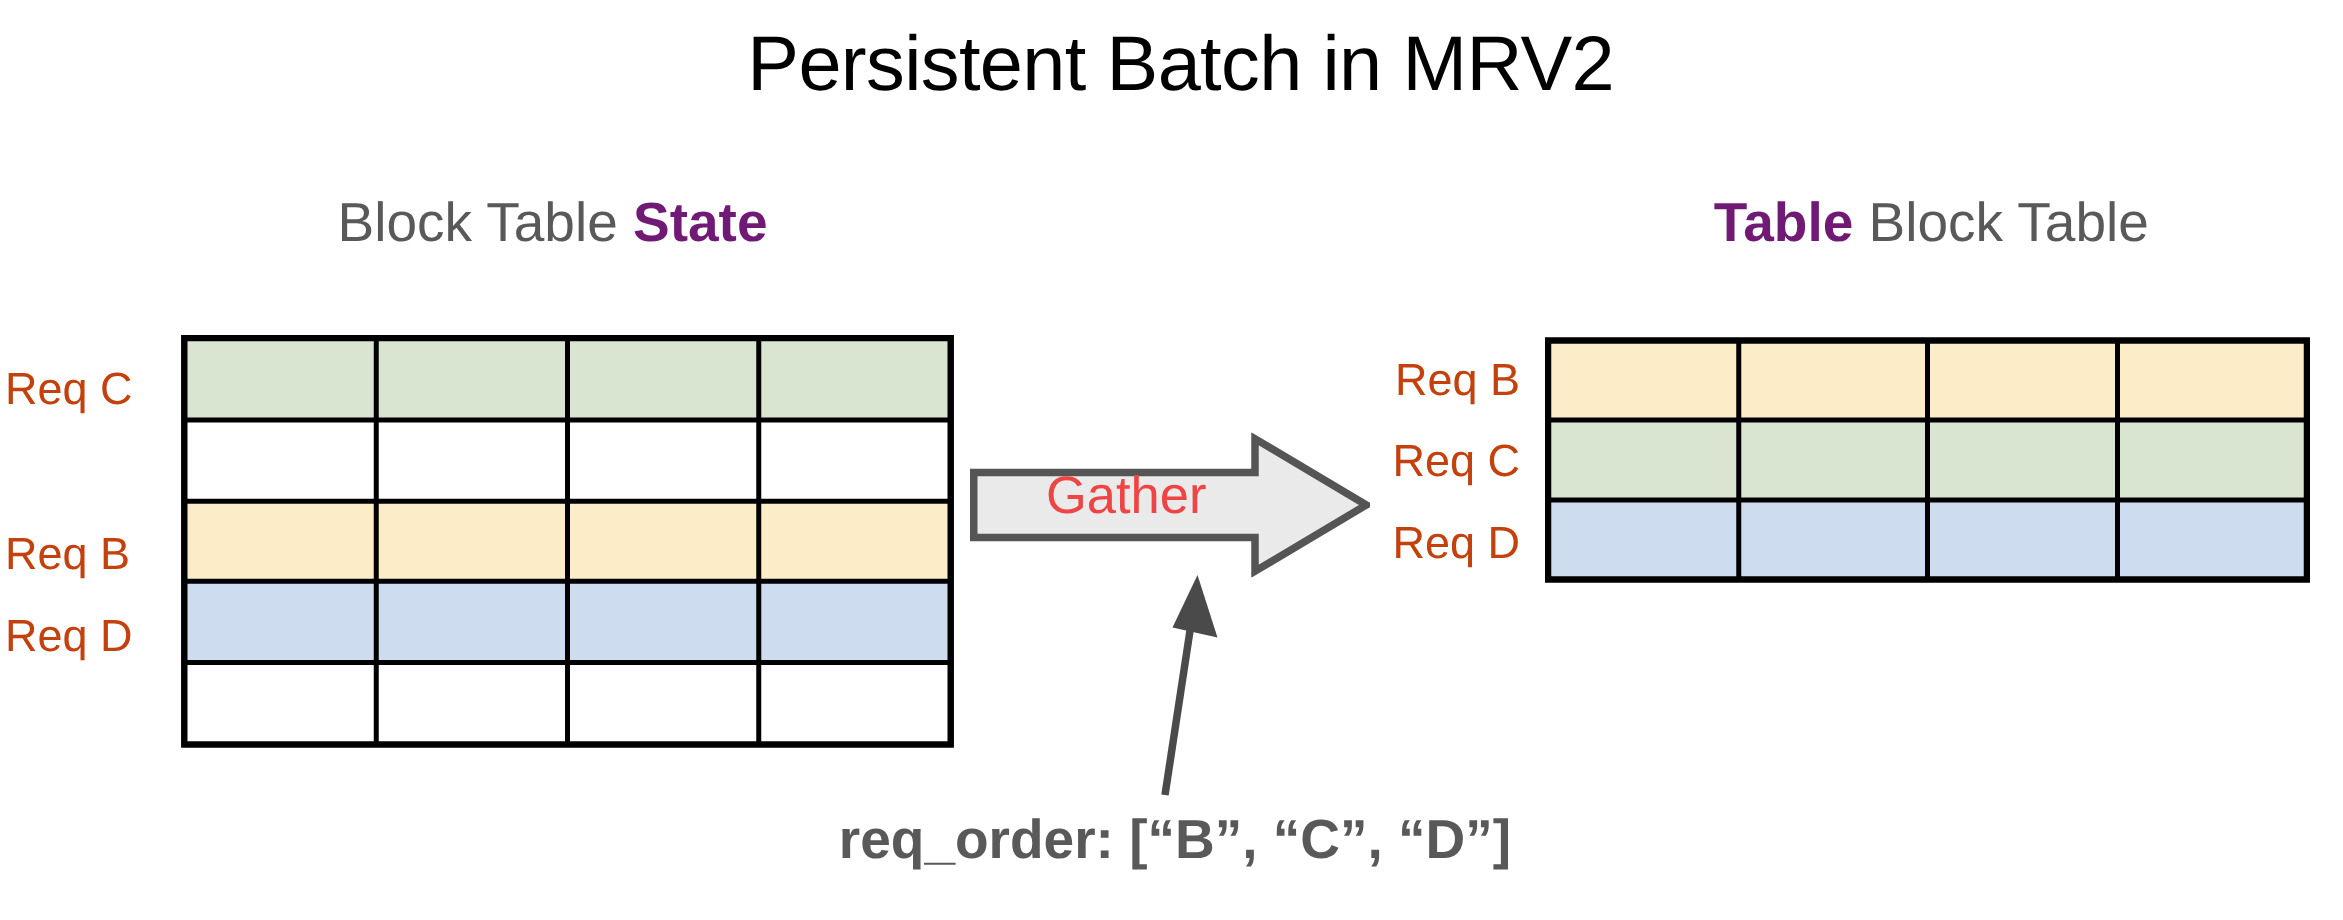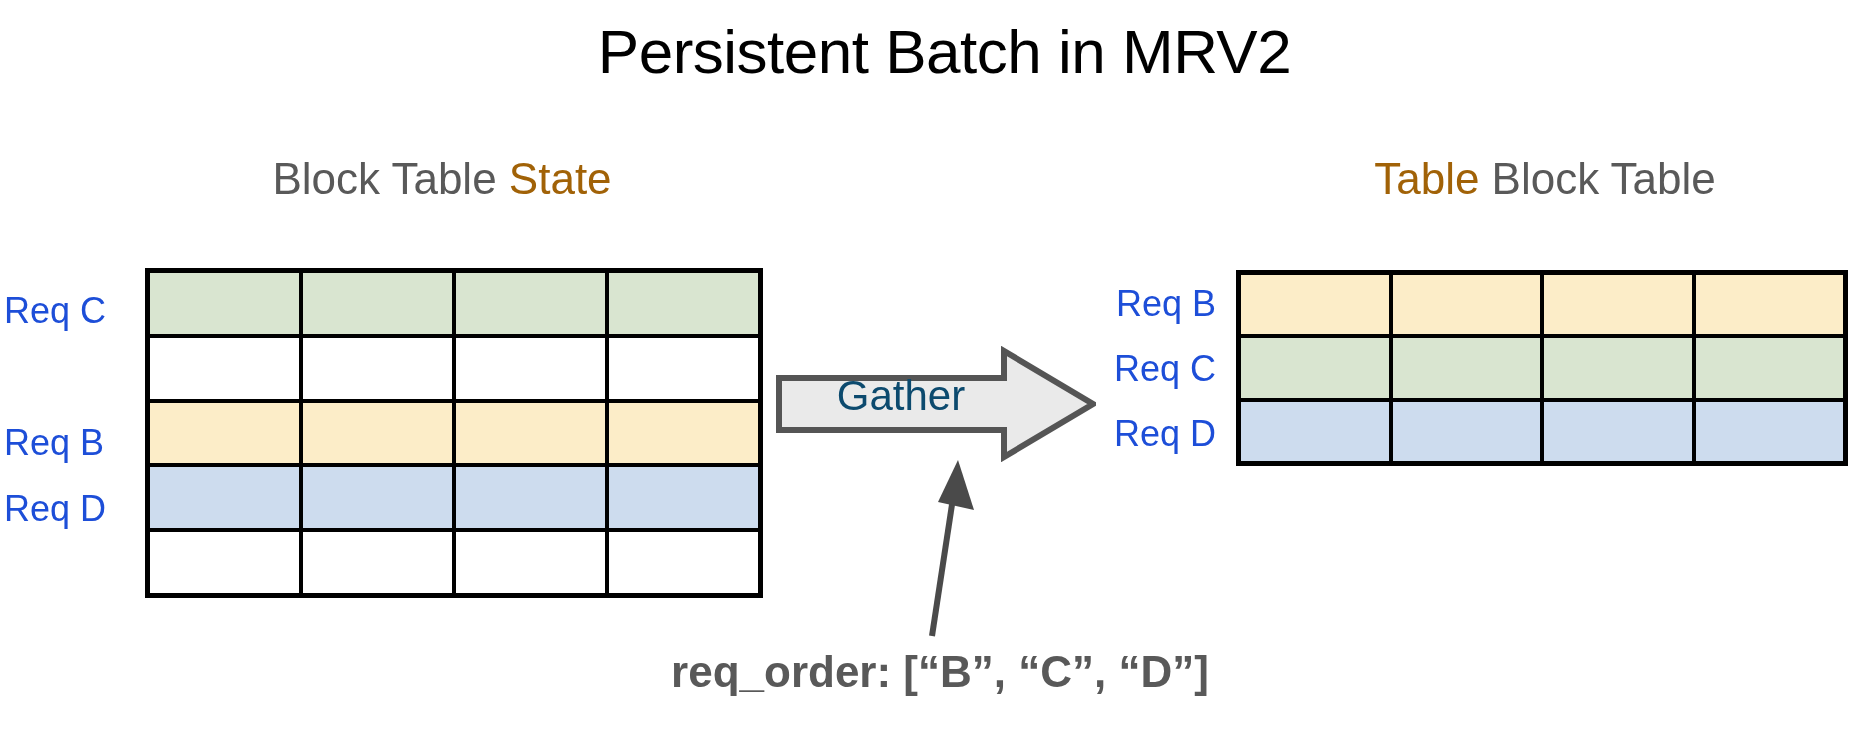--- a/index.html
+++ b/index.html
@@ -37,22 +37,22 @@
   
   .section-heading {
     position: absolute;
     font-size: 44px;
     line-height: 54px;
     color: #595959;
     font-weight: 400;
     white-space: nowrap;
   }
   .section-heading .accent {
-    color: #a16207;
-    font-weight: normal;
+    color: #701a75;
+    font-weight: bold;
   }
   #heading-left  { left: 182px;  top: 152px; width: 520px; text-align: center; }
   #heading-right { left: 1275px; top: 152px; width: 540px; text-align: center; }
 
   
   .grid {
     position: absolute;
     display: grid;
     border: 5px solid #000000;
     box-sizing: border-box;
@@ -79,21 +79,21 @@
   .cell.c-green  { background: #d9e5d0; }
   .cell.c-yellow { background: #fcedc8; }
   .cell.c-blue   { background: #cddcee; }
   .cell.c-empty  { background: #ffffff; }
 
   
   .row-label {
     position: absolute;
     font-size: 36px;
     line-height: 42px;
-    color: #1d4ed8;
+    color: #c2410c;
     white-space: nowrap;
   }
   .row-label.left-side  { left: 4px;  width: 124px; text-align: left; }
   .row-label.right-side { left: 1020px; width: 196px; text-align: right; }
 
   
   #gather-arrow {
     position: absolute;
     left: 776px;
     top: 346px;
@@ -101,21 +101,21 @@
     height: 116px;
   }
   #gather-label {
     position: absolute;
     left: 776px;
     top: 370px;
     width: 250px;
     text-align: center;
     font-size: 42px;
     line-height: 52px;
-    color: #0c4a6e;
+    color: #ef4444;
     white-space: nowrap;
   }
 
   
   #pointer-arrow {
     position: absolute;
     left: 890px;
     top: 450px;
     width: 120px;
     height: 200px;

